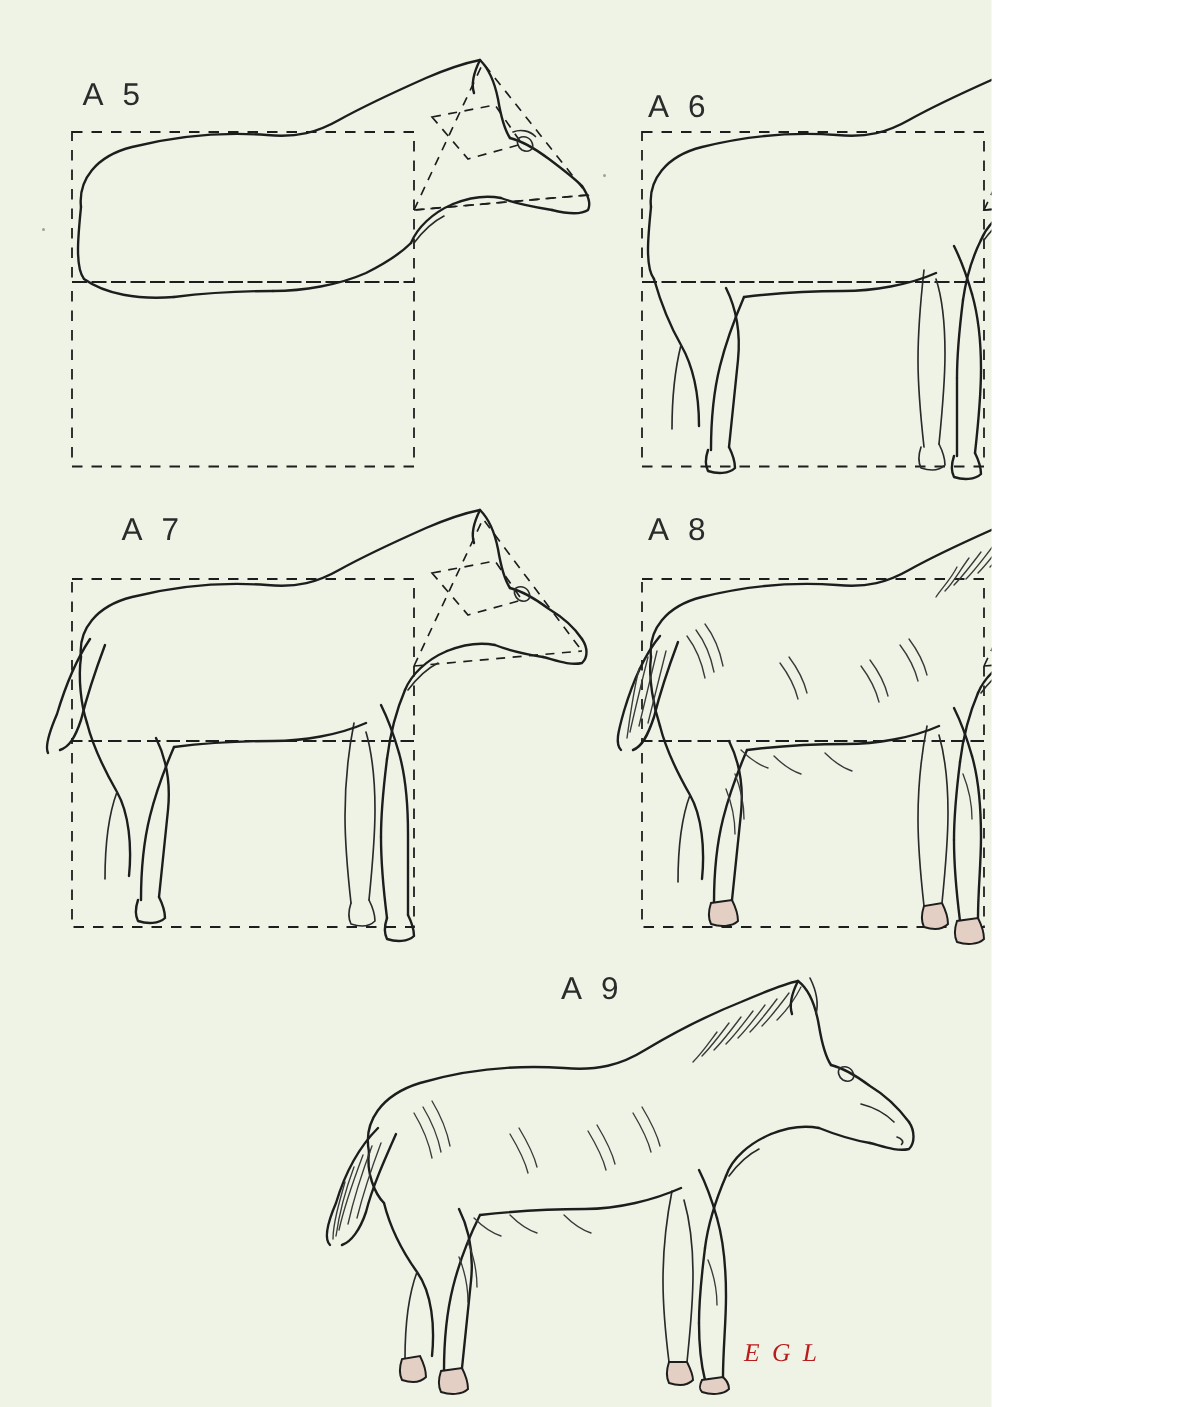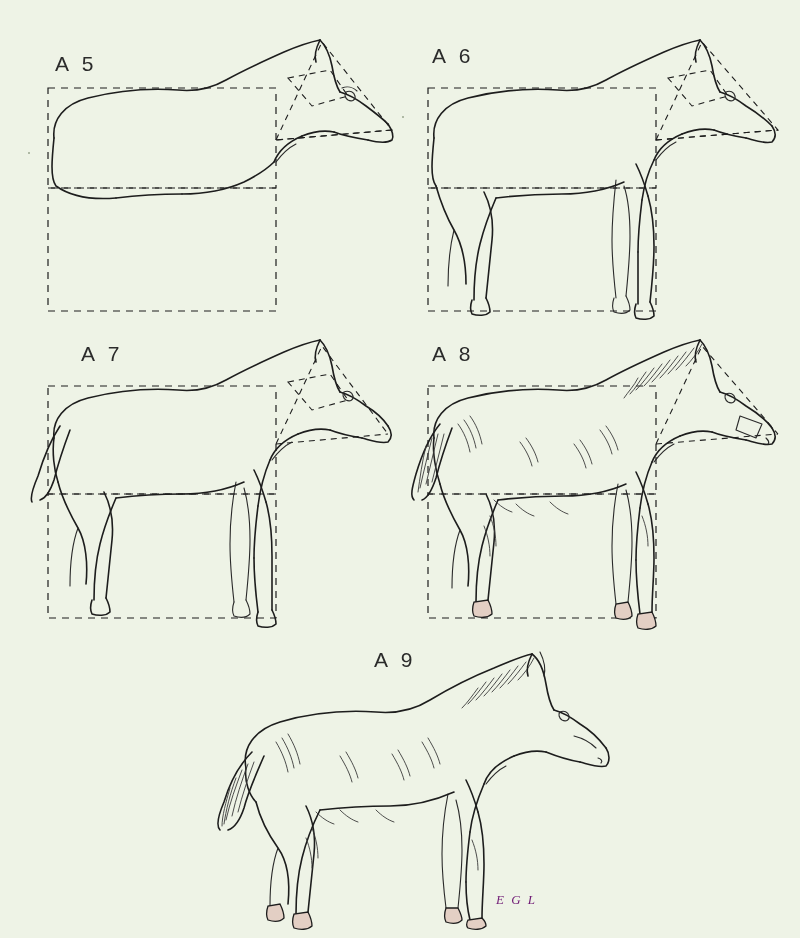--- a/index.html
+++ b/index.html
@@ -5,43 +5,43 @@
   html, body {
     margin: 0;
     padding: 0;
     background: #ffffff;
   }
   body {
     font-family: "Liberation Sans", sans-serif;
   }
   #page {
     position: relative;
-    width: 800px;
+    width: 661px;
     height: 938px;
     background: #eef3e6;
     overflow: hidden;
   }
   .panel {
     position: absolute;
   }
   .panel-label {
     position: absolute;
     font-family: "Liberation Sans", sans-serif;
     font-size: 21px;
     letter-spacing: 4px;
     color: #2b2b2b;
     font-weight: 400;
     white-space: nowrap;
   }
   .signature {
     position: absolute;
     font-family: "Liberation Serif", serif;
-    font-size: 13px;
+    font-size: 17px;
     font-style: italic;
-    color: #701a75;
+    color: #b91c1c;
     letter-spacing: 2px;
   }
   svg {
     display: block;
   }
   .ink {
     fill: none;
     stroke: #1d1d1d;
     stroke-width: 1.6;
     stroke-linecap: round;
@@ -114,21 +114,21 @@
       <path class="ink-thin" d="M246 142 C252 134 258 128 266 124"></path>
 
       <path class="ink-thin" d="M316 72 C320 70 324 72 325 76 C326 80 322 82 318 80 C315 78 314 74 316 72 Z"></path>
       <path class="ink-thin" d="M312 68 C317 66 323 67 327 71"></path>
 
       <path class="ink" d="M290 20 C286 28 284 36 286 42"></path>
     </svg>
   </div>
 
   <div class="panel" style="left:410px; top:20px; width:380px; height:310px;">
-    <div class="panel-label" style="left:22px; top:24px;">A 6</div>
+    <div class="panel-label" style="left:22px; top:40px;">A 6</div>
     <svg width="380" height="310" viewBox="0 0 380 310">
       <rect class="guide" x="18" y="68" width="228" height="100"></rect>
       <rect class="guide" x="18" y="168" width="228" height="123"></rect>
       <path class="guide-thin" d="M246 120 L292 22 L368 110 Z"></path>
       <path class="guide-thin" d="M246 120 L368 110"></path>
       <path class="guide-thin" d="M258 58 L300 50 L318 76 L282 86 Z"></path>
 
       <path class="ink" d="M24 118 C22 100 34 84 58 78 C90 70 120 68 148 70 C168 72 182 68 196 60 C214 50 236 40 254 32 C268 26 280 22 290 20"></path>
       <path class="ink" d="M290 20 C296 26 300 36 302 46 C304 58 306 66 310 72"></path>
       <path class="ink" d="M310 72 C318 74 328 80 336 86 C346 92 356 100 362 106"></path>

